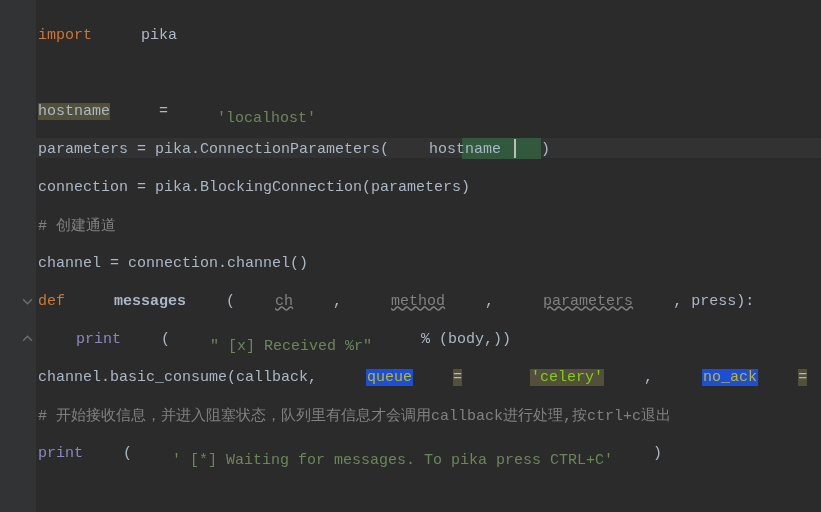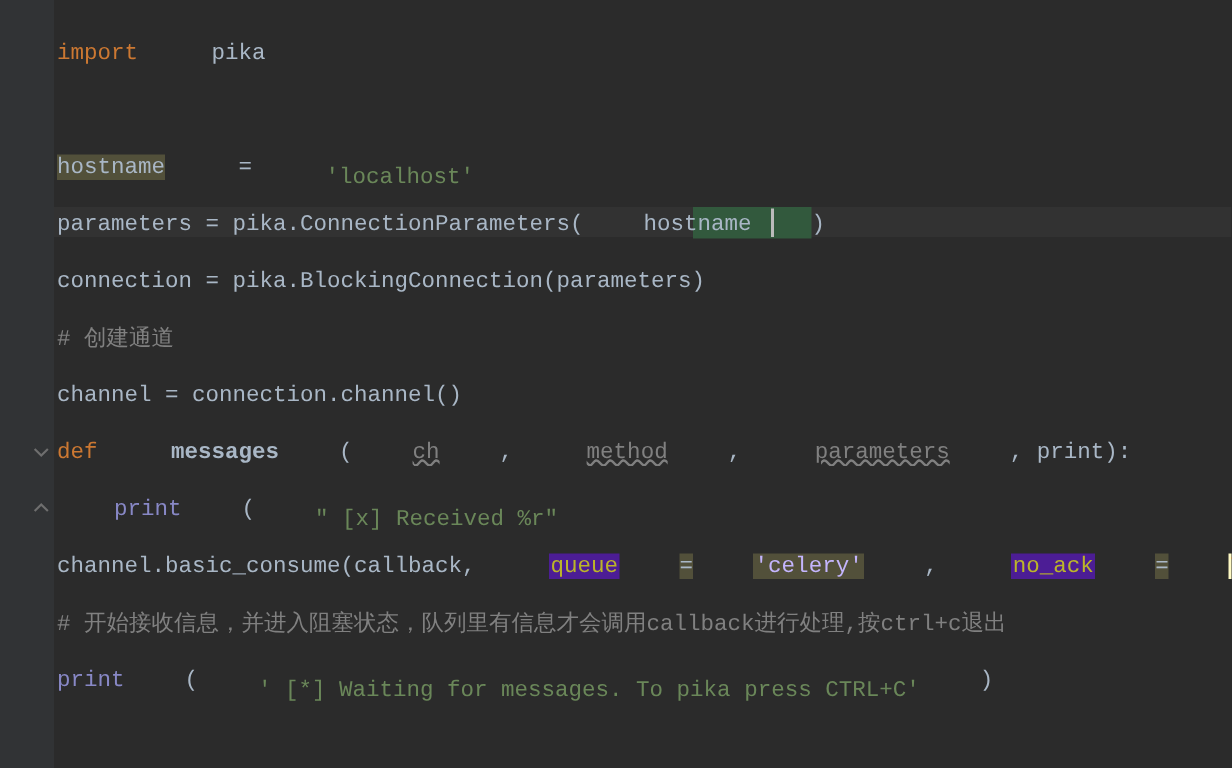--- a/index.html
+++ b/index.html
@@ -7,22 +7,22 @@
   .editor { display:flex; width:100%; height:100%; }
   .gutter { width:36px; flex:none; background:#313335; position:relative; }
   .code { flex:1; position:relative; color:#a9b7c6; }
   .line { position:absolute; left:0; right:0; height:38px; display:flex; align-items:center; white-space:pre; padding-left:2px;gap:40px; }
   .tok { display:inline; }
   .kw { color:#cc7832; }
   .str { color:#6a8759;margin-top:15px; }
   .comment { color:#808080; }
   .builtin { color:#8888c6; }
   .param-u { color:#808080; text-decoration:underline; text-decoration-color:#808080; text-decoration-style:wavy; }
-  .kwarg-hl { background:#4c1d95; color:#bbb529; padding:0 1px; }
-  .kwval-hl { background:#52503a; color:#c4b5fd; padding:0 1px; }
+  .kwarg-hl { background:#1d4ed8; color:#bbb529; padding:0 1px; }
+  .kwval-hl { background:#52503a; color:#84cc16; padding:0 1px;margin-left:28px; }
   .kwbool-hl { background:#fef9c3; color:#cc7832; padding:0 1px; }
   .sel-word { background:#52503a; }
   .sel-find { background:#32593d; position:absolute; height:21px; }
   .current-line { position:absolute; left:0; right:0; height:20px; background:#323232; }
   .caret { position:absolute; width:2px; height:19px; background:#bbbbbb; }
   .g-icon { position:absolute; left:22px; width:11px; height:11px; }
 </style>
 </head>
 <body>
 
@@ -45,23 +45,23 @@
     <div class="line" style="top:92px"><span class="tok sel-word">hostname</span><span class="tok"> = </span><span class="tok str">'localhost'</span></div>
 
     <div class="line" style="top:130px"><span class="tok">parameters = pika.ConnectionParameters(</span><span class="tok">hostname</span><span class="tok">)</span></div>
 
     <div class="line" style="top:168px"><span class="tok">connection = pika.BlockingConnection(parameters)</span></div>
 
     <div class="line" style="top:206px"><span class="tok comment"># 创建通道</span></div>
 
     <div class="line" style="top:244px"><span class="tok">channel = connection.channel()</span></div>
 
-    <div class="line" style="top:282px"><span class="tok kw">def </span><span class="tok" style="font-weight:600">messages</span><span class="tok">(</span><span class="tok param-u">ch</span><span class="tok">, </span><span class="tok param-u">method</span><span class="tok">, </span><span class="tok param-u">parameters</span><span class="tok">, print):</span></div>
+    <div class="line" style="top:282px"><span class="tok kw">def </span><span class="tok" style="font-weight:600">messages</span><span class="tok">(</span><span class="tok param-u">ch</span><span class="tok">, </span><span class="tok param-u">method</span><span class="tok">, </span><span class="tok param-u">parameters</span><span class="tok">, press):</span></div>
 
-    <div class="line" style="top:320px;padding-left:40px"><span class="tok builtin">print</span><span class="tok">(</span><span class="tok str">" [x] Received %r"</span></div>
+    <div class="line" style="top:320px;padding-left:40px"><span class="tok builtin">print</span><span class="tok">(</span><span class="tok str">" [x] Received %r"</span><span class="tok"> % (body,))</span></div>
 
     <div class="line" style="top:358px"><span class="tok">channel.basic_consume(callback, </span><span class="tok kwarg-hl">queue</span><span class="tok" style="background:#52503a;color:#a9b7c6">=</span><span class="tok kwval-hl">'celery'</span><span class="tok">, </span><span class="tok kwarg-hl">no_ack</span><span class="tok" style="background:#52503a;color:#a9b7c6">=</span><span class="tok kwbool-hl">True</span><span class="tok">)</span></div>
 
     <div class="line" style="top:396px"><span class="tok comment"># 开始接收信息，并进入阻塞状态，队列里有信息才会调用callback进行处理,按ctrl+c退出</span></div>
 
     <div class="line" style="top:434px"><span class="tok builtin">print</span><span class="tok">(</span><span class="tok str">' [*] Waiting for messages. To pika press CTRL+C'</span><span class="tok">)</span></div>
 
   </div>
 </div>
 

